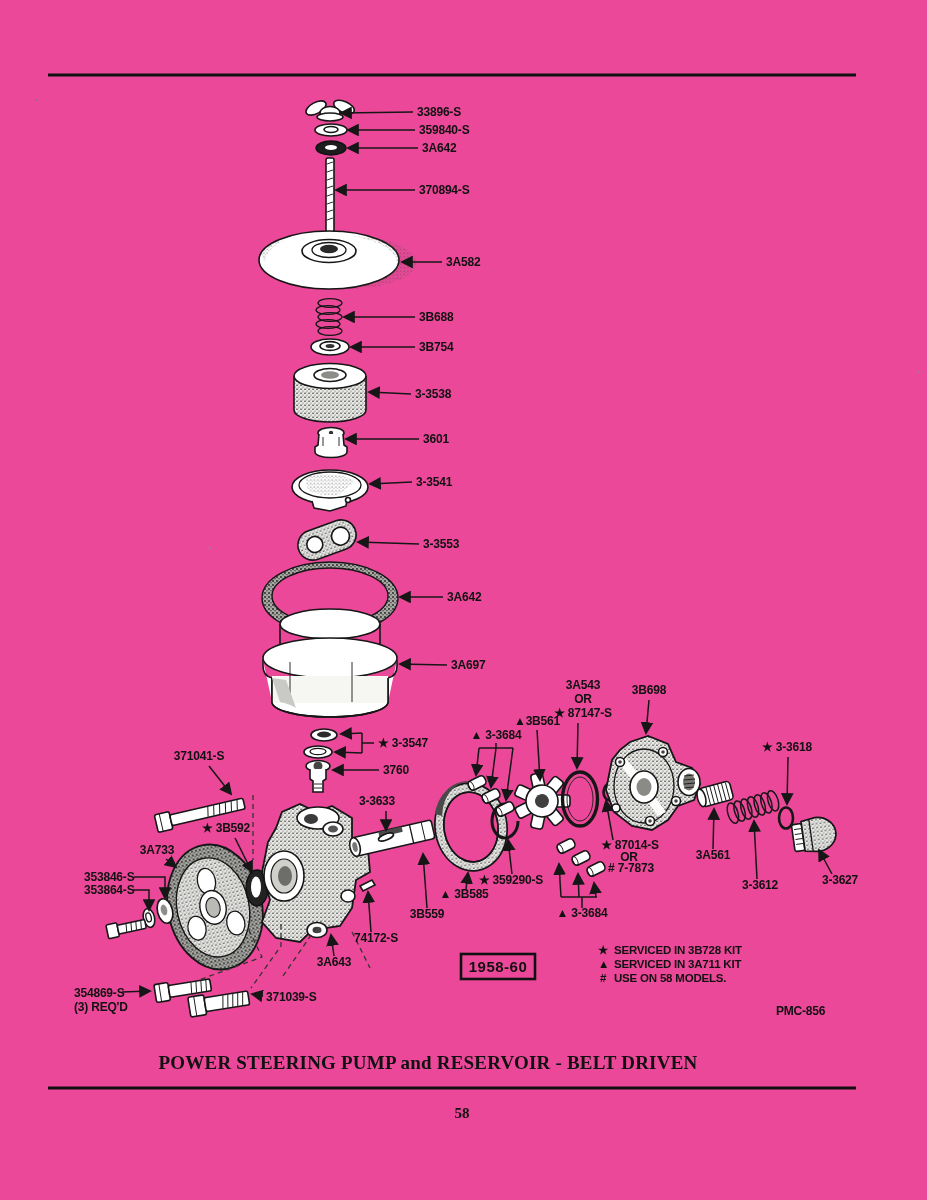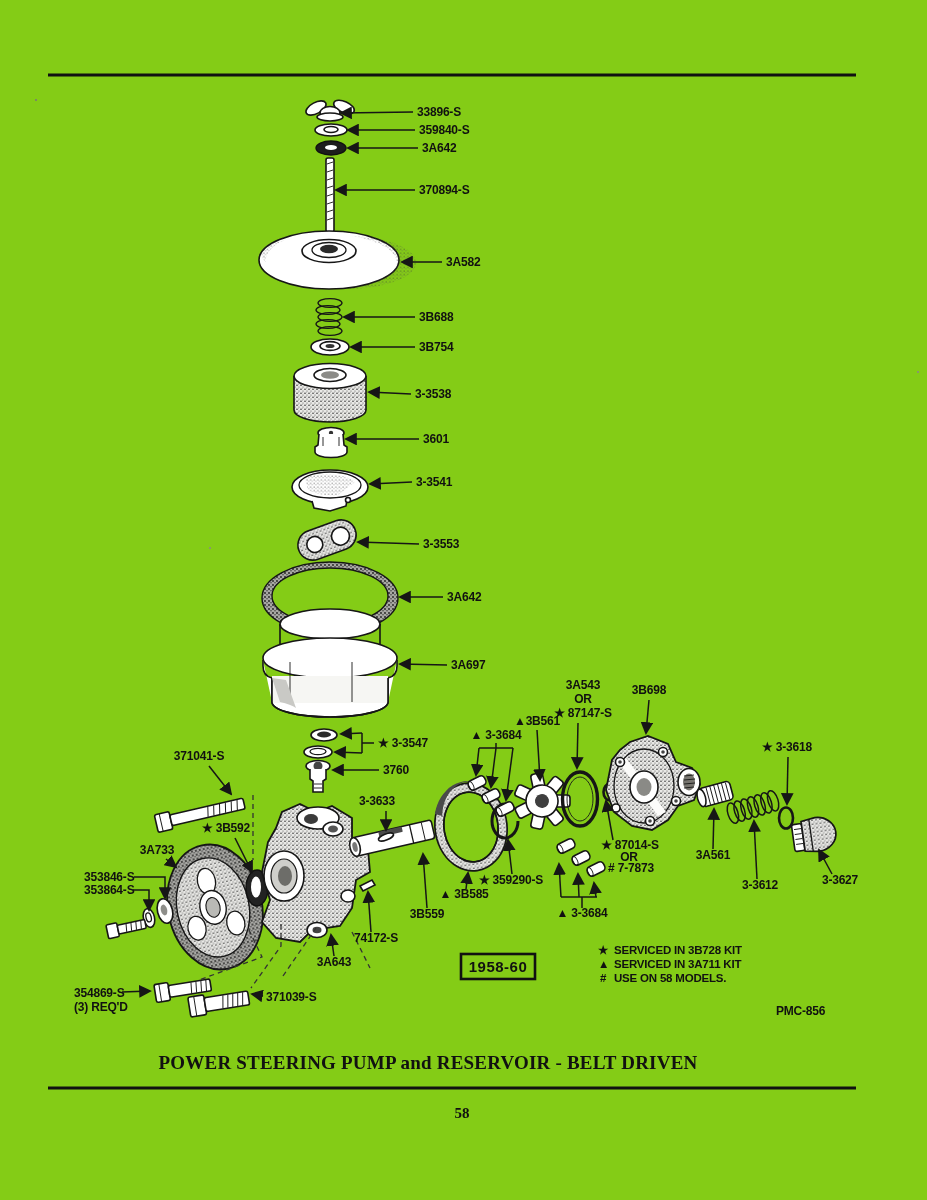--- a/index.html
+++ b/index.html
@@ -1,16 +1,16 @@
 <!DOCTYPE html>
 <html><head>
 <meta charset="utf-8">
 <style>
   html,body{margin:0;padding:0;background:#ffffff;}
-  .page{position:relative;width:927px;height:1200px;background:#84cc16;overflow:hidden;
+  .page{position:relative;width:927px;height:1200px;background:#ec4899;overflow:hidden;
         font-family:"Liberation Sans",sans-serif;}
   svg{display:block;}
   text{fill:#111;}
   .lbl{font-family:"Liberation Sans",sans-serif;font-weight:bold;font-size:12px;letter-spacing:-0.2px;}
   .lbl-sm{font-family:"Liberation Sans",sans-serif;font-weight:bold;font-size:11.5px;letter-spacing:-0.2px;}
   .title{font-family:"Liberation Serif",serif;font-weight:bold;font-size:19px;letter-spacing:0.2px;}
   .pageno{font-family:"Liberation Serif",serif;font-weight:bold;font-size:15px;}
   .yearbox{font-family:"Liberation Sans",sans-serif;font-weight:bold;font-size:15px;letter-spacing:0.5px;}
   .ldr{stroke:#161616;stroke-width:1.5;fill:none;}
   .dsh{stroke:#333;stroke-width:1.3;fill:none;stroke-dasharray:5 4;}

